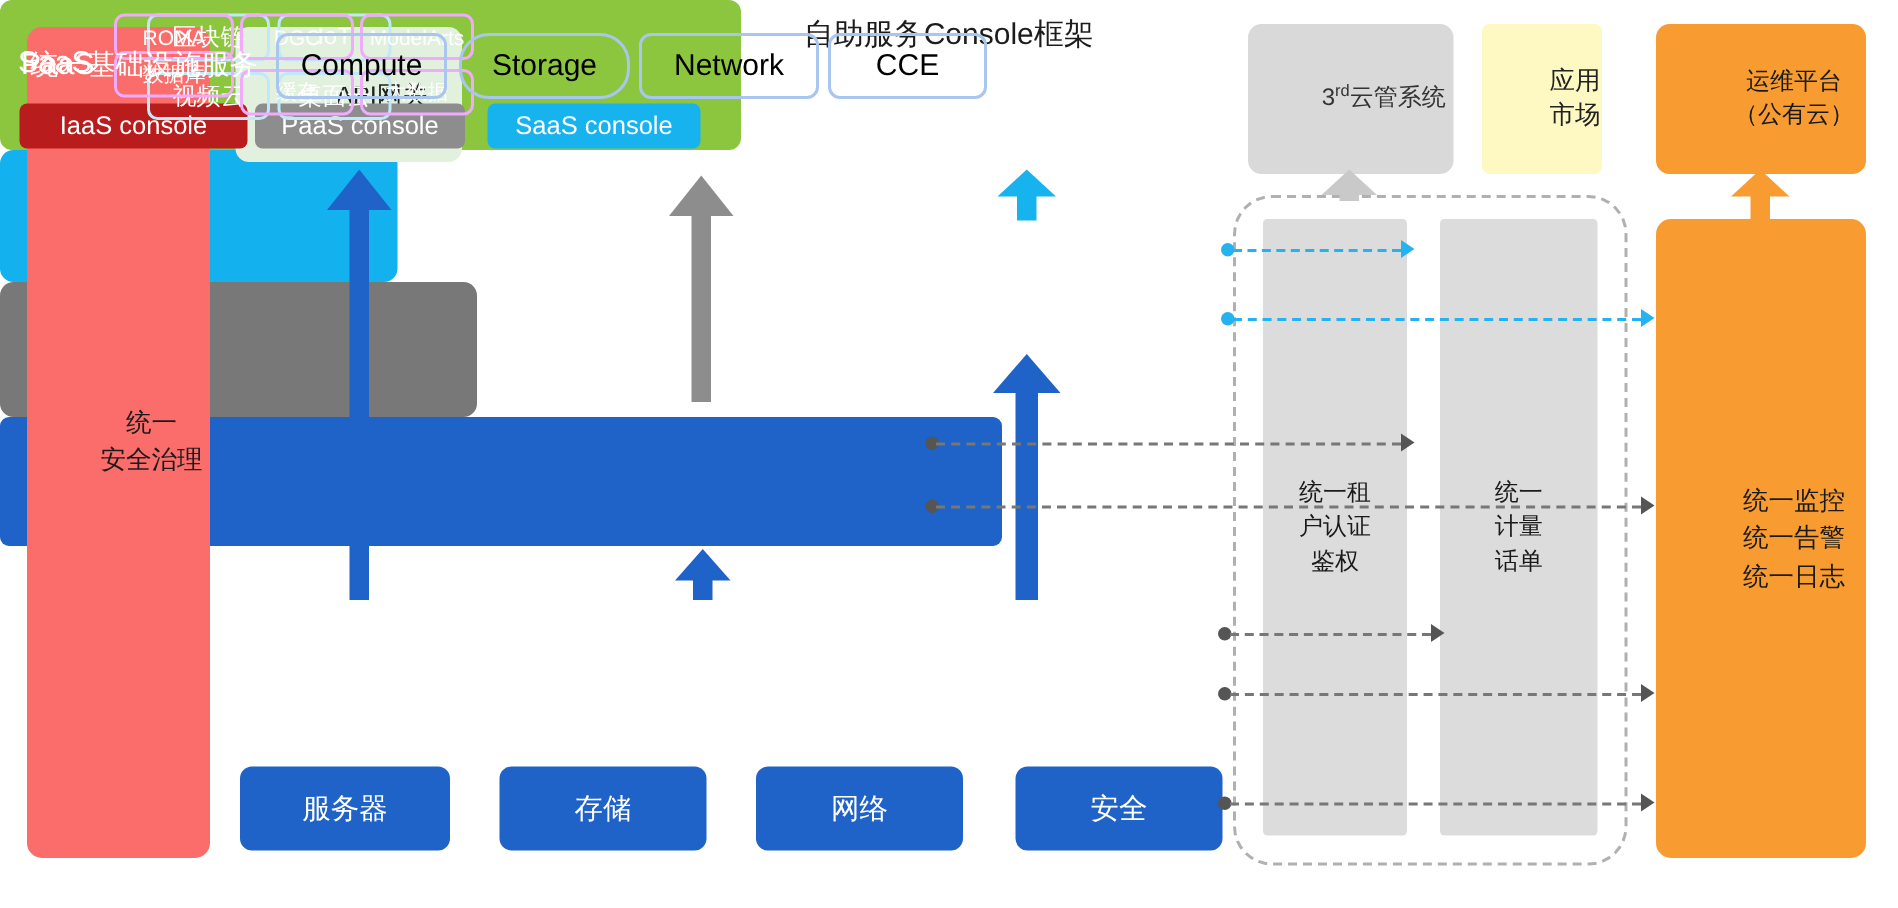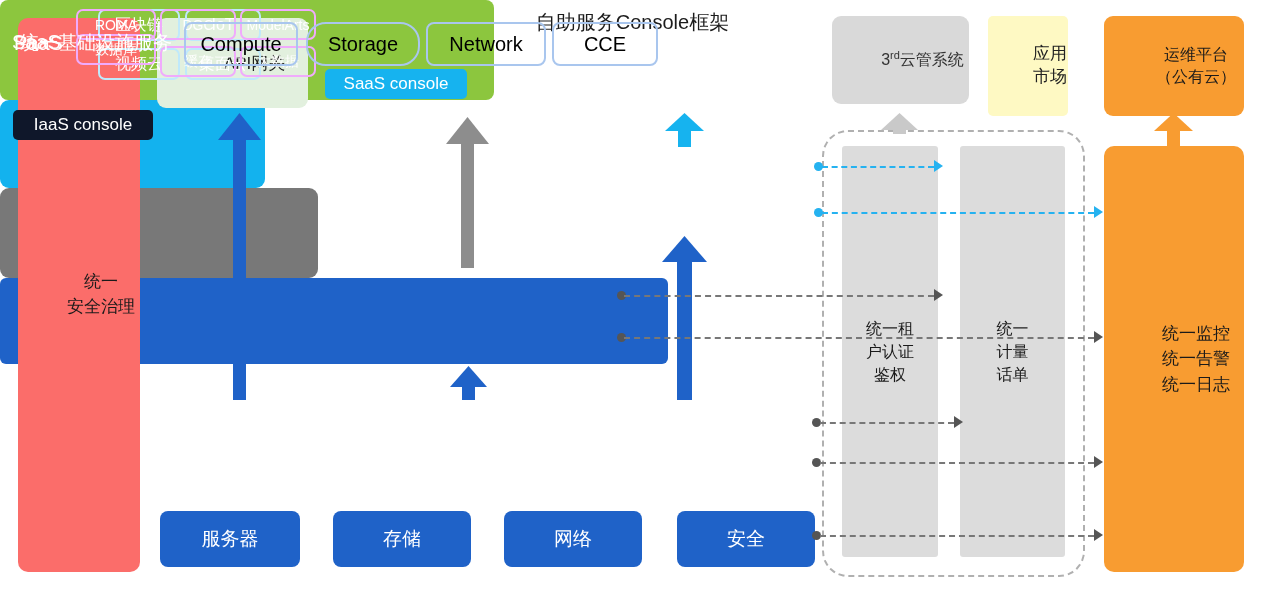--- a/index.html
+++ b/index.html
@@ -10,26 +10,26 @@
   
   #security{left:18px;top:18px;width:122px;height:554px;background:#fb6d6a;border-radius:10px;color:#1a1a1a;font-size:17px;line-height:1.45;}
 
   
   #apigw{left:157px;top:18px;width:151px;height:90px;background:#e2f0de;border-radius:9px;color:#222;font-size:17px;}
 
   
   #consoleframe{left:322px;top:16px;width:494px;height:100px;background:#8cc63e;border-radius:8px;display:block;}
   #consoletitle{position:absolute;left:0;top:9px;width:100%;text-align:center;color:#1c1c1c;font-size:20px;}
   .cbtn{position:absolute;top:69px;height:30px;border-radius:5px;display:flex;align-items:center;justify-content:center;color:#fff;font-size:17px;}
-  #iaasc{left:13px;width:140px;background:#0f172a;margin-top:41px;}
+  #iaasc{left:13px;width:152px;background:#b91c1c;}
   #paasc{left:170px;width:140px;background:#8d8d8d;}
   #saasc{left:325px;width:142px;background:#16b3ef;}
 
   
-  #thirdcloud{left:832px;top:16px;width:137px;height:88px;background:#d9d9d9;border-radius:9px;color:#333;font-size:16px;}
+  #thirdcloud{left:832px;top:16px;width:137px;height:100px;background:#d9d9d9;border-radius:9px;color:#333;font-size:16px;}
   #appmarket{left:988px;top:16px;width:80px;height:100px;background:#fef9c3;border-radius:5px;color:#222;font-size:17px;line-height:1.35;}
 
   
   #opsplat{left:1104px;top:16px;width:140px;height:100px;background:#f89c31;border-radius:9px;color:#1a1a1a;font-size:16px;line-height:1.35;}
   #opsbody{left:1104px;top:146px;width:140px;height:426px;background:#f89c31;border-radius:10px;color:#1a1a1a;font-size:17px;line-height:1.5;}
 
   
   #saas{left:553px;top:146px;width:265px;height:88px;background:#13b2ee;border-radius:9px;display:block;}
   #saaslabel{position:absolute;left:12px;top:31px;color:#fff;font-size:20px;}
   .sitem{position:absolute;height:28px;border:2px solid #bfe9fb;border-radius:7px;display:flex;align-items:center;justify-content:center;color:#fff;font-size:16px;}
@@ -90,20 +90,21 @@
     <span>统一<br>安全治理</span>
   </div>
 
   <div class="box" id="apigw">
     <span>API网关</span>
   </div>
 
   <div id="consoleframe">
     <div id="consoletitle">自助服务Console框架</div>
     <div class="cbtn" id="iaasc">IaaS console</div>
+    <div class="cbtn" id="paasc">PaaS console</div>
     <div class="cbtn" id="saasc">SaaS console</div>
   </div>
 
   <div class="box" id="thirdcloud">
     <span><span>3</span><sup style="font-size:11px;">rd</sup><span>云管系统</span></span>
   </div>
 
   <div class="box" id="appmarket">
     <span>应用<br>市场</span>
   </div>

